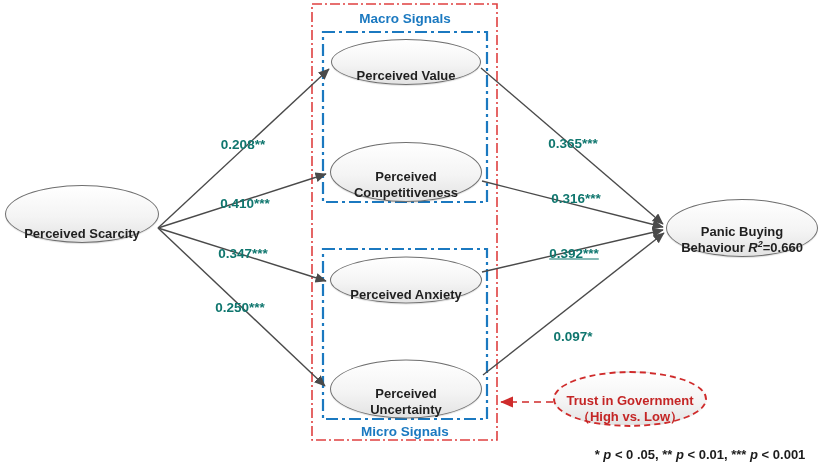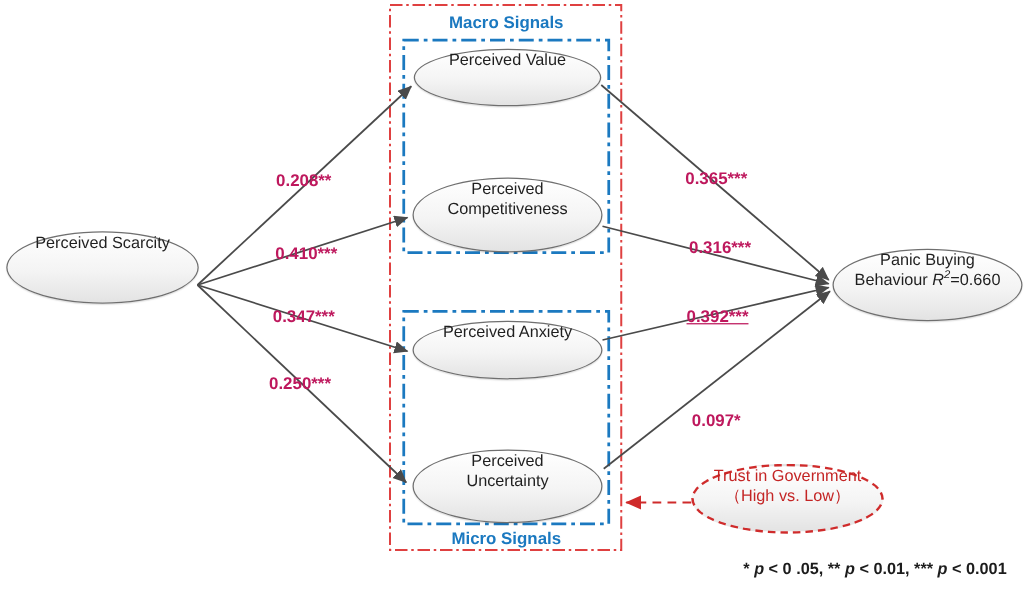--- a/index.html
+++ b/index.html
@@ -2,34 +2,34 @@
 <html><head>
 <meta charset="utf-8">
 <style>
   html,body{margin:0;padding:0;background:#ffffff;}
   .canvas{
     position:relative;width:824px;height:476px;background:#ffffff;overflow:hidden;
     font-family:"Liberation Sans", sans-serif;
   }
   .layer{position:absolute;left:0;top:0;width:824px;height:476px;}
   .node{
-    position:absolute;display:flex;align-items:flex-start;justify-content:center;
+    position:absolute;display:flex;align-items:flex-end;justify-content:center;
     border:1.5px solid #6f6f6f;border-radius:50%;
     background:linear-gradient(180deg,#ffffff 0%,#f4f4f4 55%,#e3e3e3 100%);
     box-shadow:0 1px 1px rgba(0,0,0,0.12);
-    text-align:center;font-weight:normal;font-size:13px;color:#1f1f1f;line-height:1.25;
+    text-align:center;font-weight:bold;font-size:13px;color:#1f1f1f;line-height:1.25;
     transform:translate(-50%,-50%);
   }
   .node.moderator{
     border:2px dashed #cf2b2b;color:#c42525;
     box-shadow:none;
   }
   .coef{
     position:absolute;transform:translate(-50%,-50%);
-    font-weight:bold;font-size:13.5px;color:#be185d;white-space:nowrap;
+    font-weight:bold;font-size:13.5px;color:#0f766e;white-space:nowrap;
   }
   .group-label{
     position:absolute;transform:translate(-50%,-50%);
     font-weight:bold;font-size:13.5px;color:#1b79c0;white-space:nowrap;
   }
   .footer{
     position:absolute;left:572px;top:447px;width:256px;text-align:center;
     font-weight:bold;font-size:13px;color:#1c1c1c;white-space:nowrap;
   }
   .footer .it{font-style:italic;}

